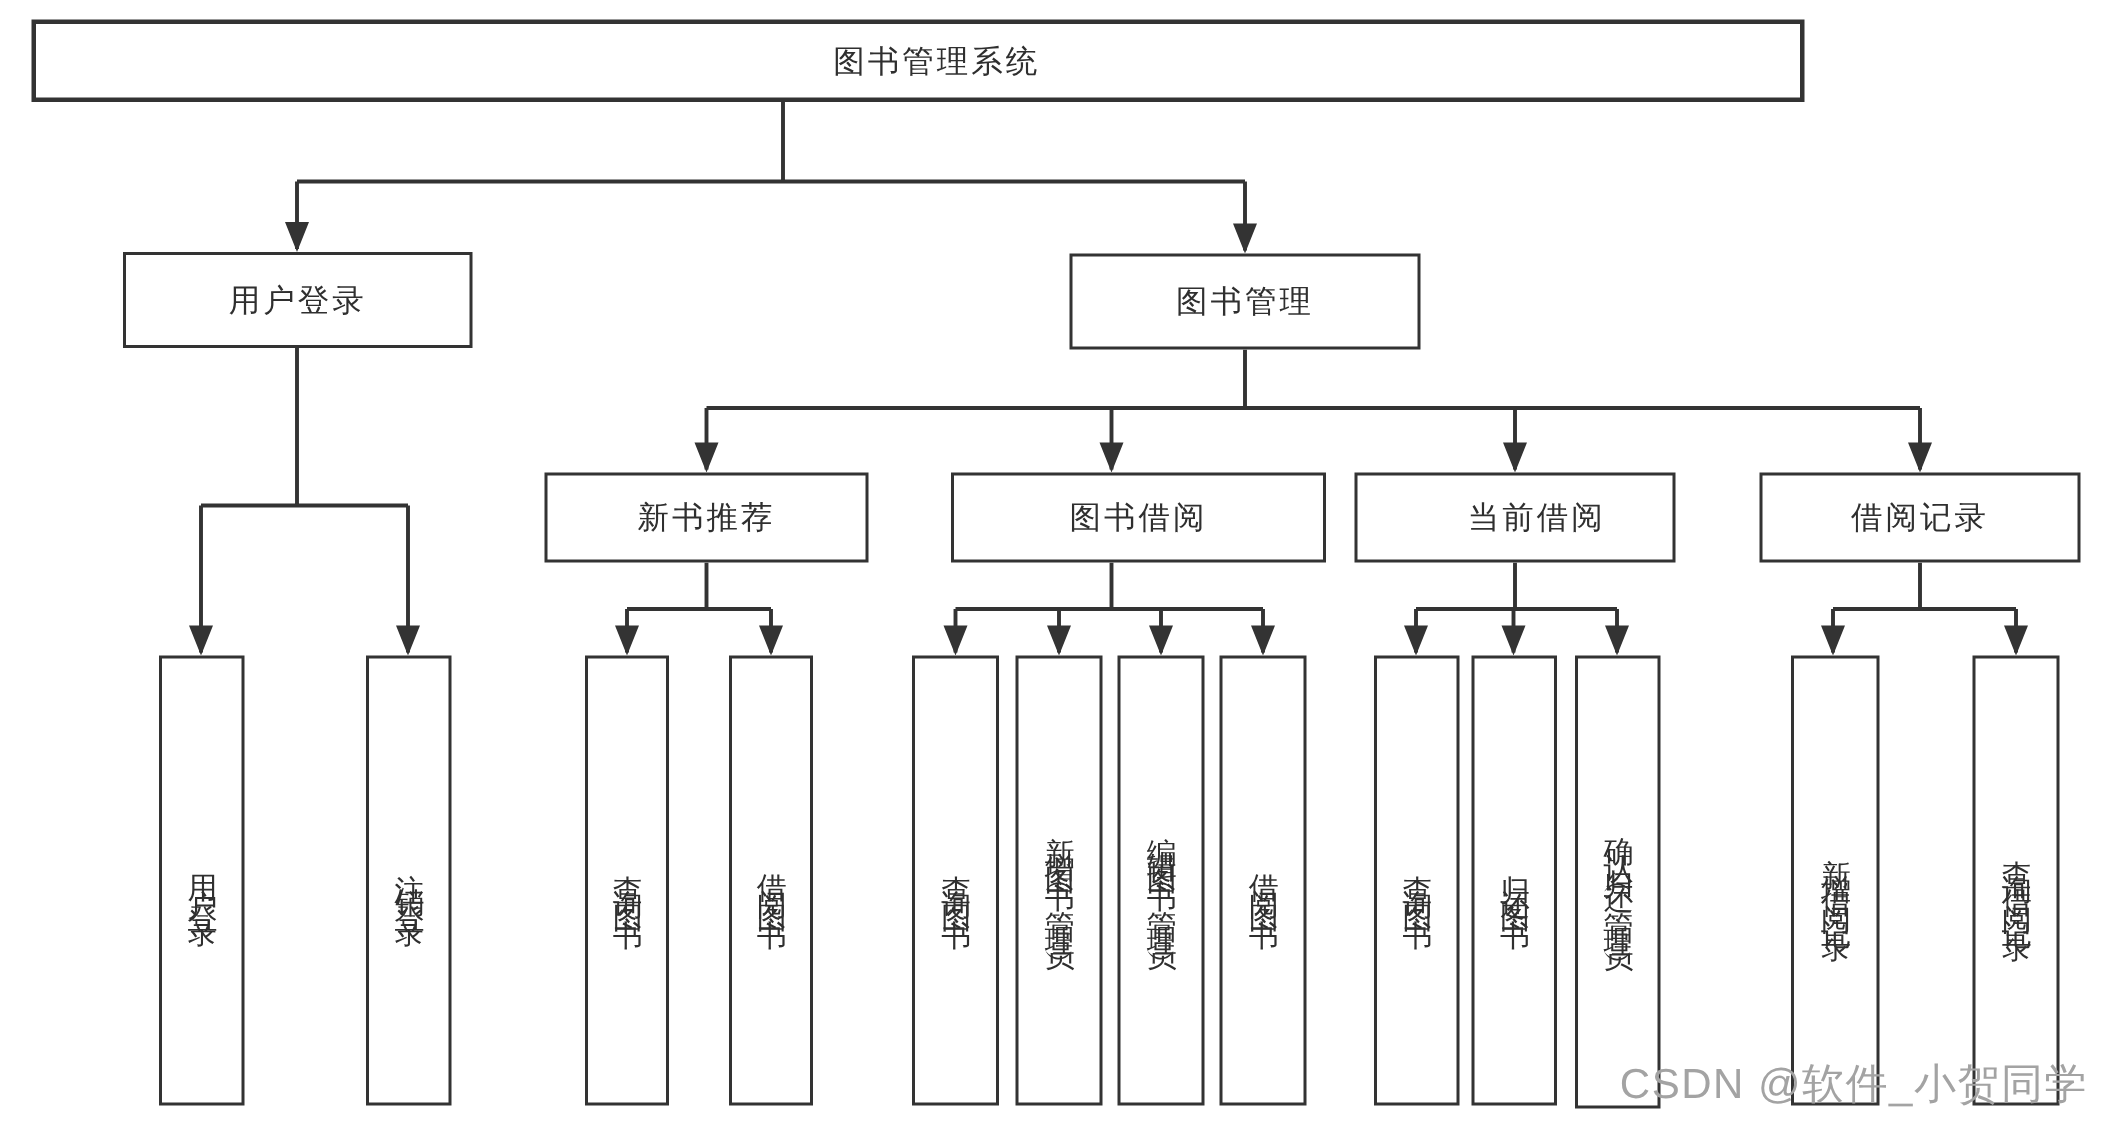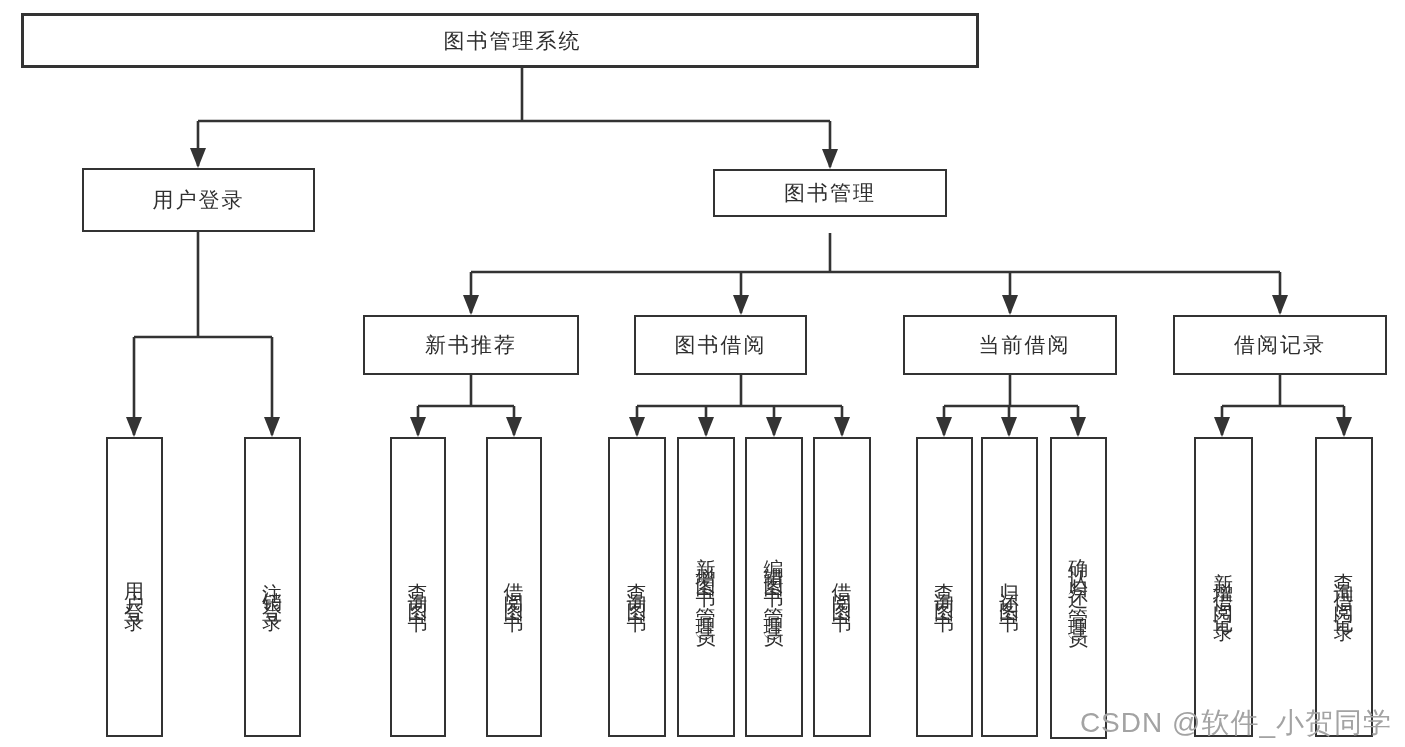--- a/index.html
+++ b/index.html
@@ -111,27 +111,27 @@
       M698 417 L714 417 L706 437 Z
       M766 417 L782 417 L774 437 Z
       M834 417 L850 417 L842 437 Z
       M936 417 L952 417 L944 437 Z
       M1001 417 L1017 417 L1009 437 Z
       M1070 417 L1086 417 L1078 437 Z
       M1214 417 L1230 417 L1222 437 Z
       M1336 417 L1352 417 L1344 437 Z"></path>
   </svg>
 
-  <div class="hbox root" style="left:21px;top:13px;width:958px;height:55px;padding-left:25px;">图书管理系统</div>
+  <div class="hbox root" style="left:21px;top:13px;width:1182px;height:55px;padding-left:25px;">图书管理系统</div>
 
   <div class="hbox" style="left:82px;top:168px;width:233px;height:64px;">用户登录</div>
-  <div class="hbox" style="left:713px;top:169px;width:234px;height:48px;">图书管理</div>
+  <div class="hbox" style="left:713px;top:169px;width:234px;height:64px;">图书管理</div>
 
   <div class="hbox" style="left:363px;top:315px;width:216px;height:60px;">新书推荐</div>
-  <div class="hbox" style="left:634px;top:315px;width:173px;height:60px;">图书借阅</div>
+  <div class="hbox" style="left:634px;top:315px;width:250px;height:60px;">图书借阅</div>
   <div class="hbox" style="left:903px;top:315px;width:214px;height:60px;padding-left:29px;">当前借阅</div>
   <div class="hbox" style="left:1173px;top:315px;width:214px;height:60px;">借阅记录</div>
 
   <div class="leaf" style="left:106px;top:437px;width:57px;height:300px;">
     <span>用户登录</span>
   </div>
   <div class="leaf" style="left:244px;top:437px;width:57px;height:300px;">
     <span>注销登录</span>
   </div>
 

